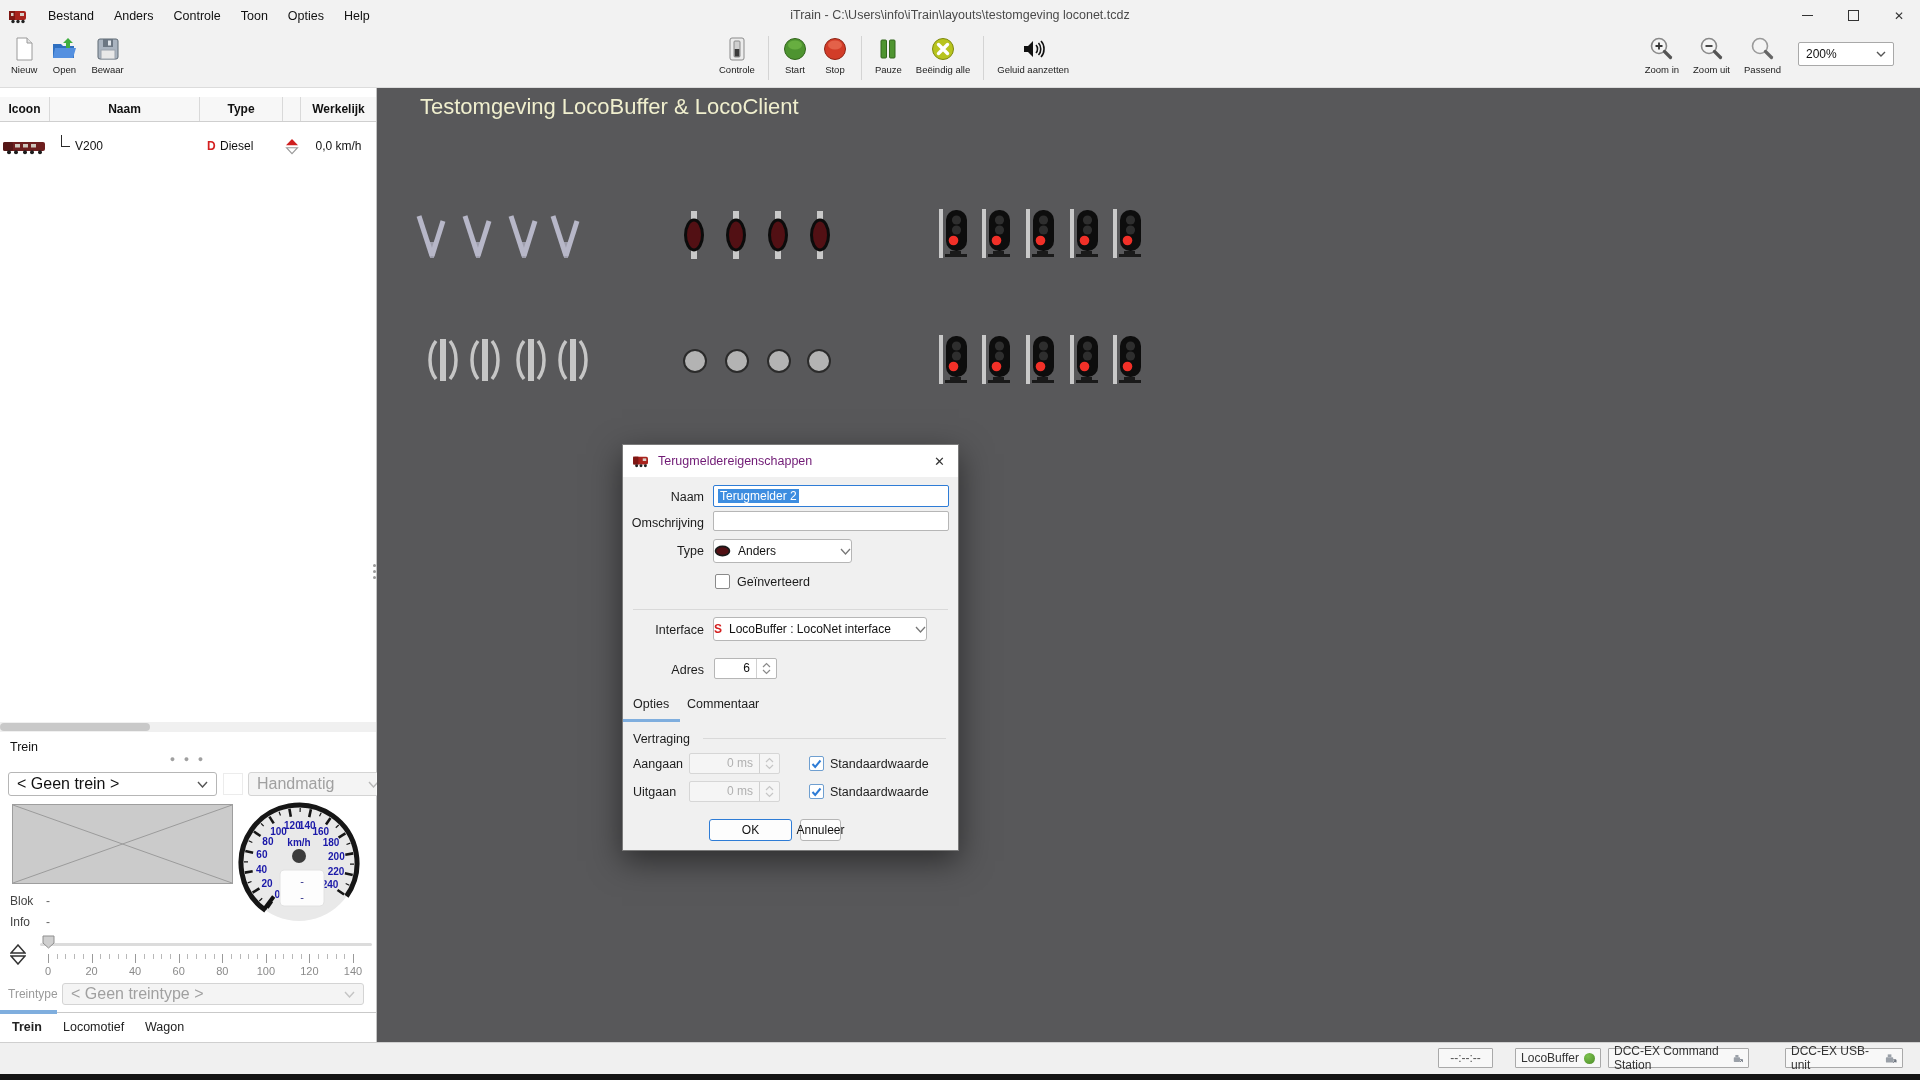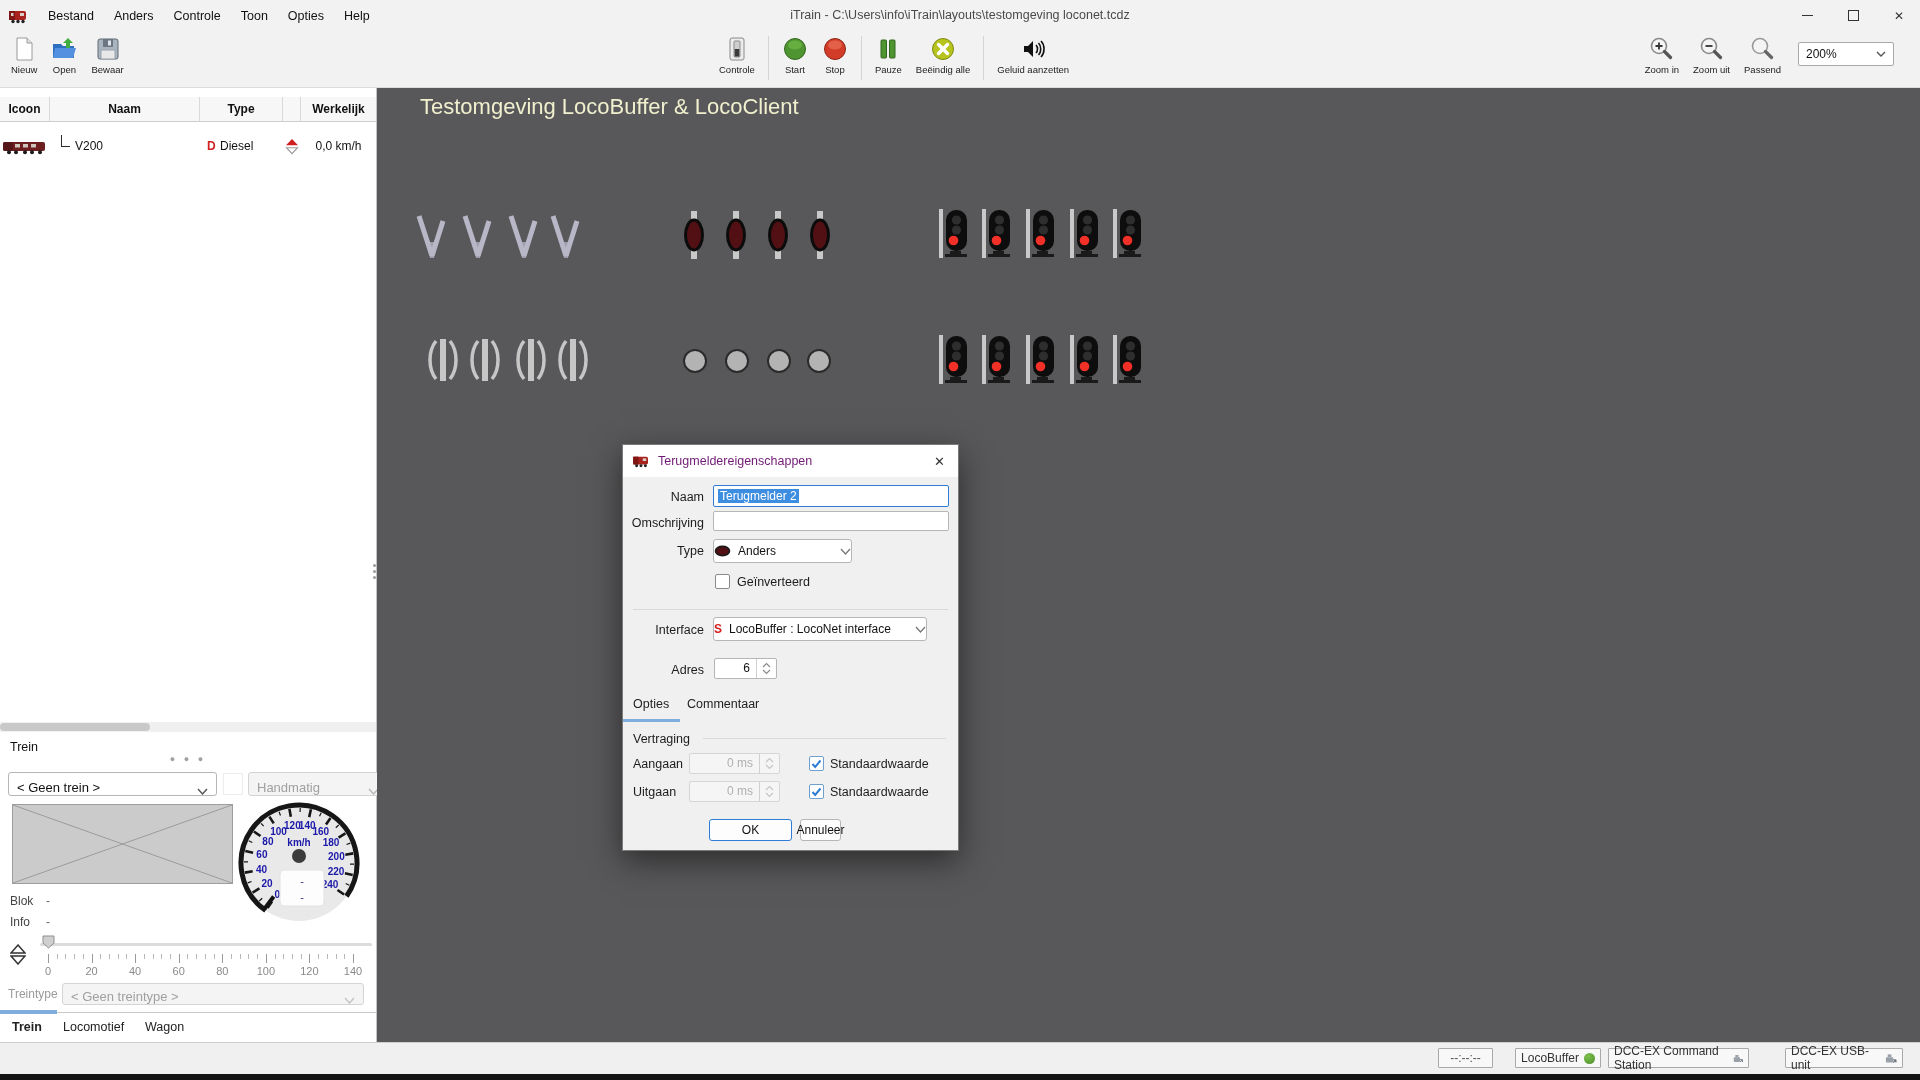--- a/index.html
+++ b/index.html
@@ -39,22 +39,22 @@
   .tree-circle{position:absolute;left:57px;top:7px;width:8px;height:8px;border:1.5px solid #2a2a2a;
                border-radius:50%;box-sizing:border-box;}
   .tree-vline{position:absolute;left:61px;top:16px;height:7px;border-left:1.5px solid #2a2a2a;}
   .tree-elbow{position:absolute;left:61px;top:0;width:9px;height:12px;border-left:1.5px solid #2a2a2a;
               border-bottom:1.5px solid #2a2a2a;box-sizing:border-box;}
   .hscroll{position:absolute;left:0;top:634px;width:376px;height:10px;background:#f0f0f0;}
   .hthumb{position:absolute;left:0;top:1px;width:150px;height:8px;background:#c9c9c9;border-radius:4px;}
   .ptitle{position:absolute;left:10px;top:652px;font-size:12.5px;color:#111;}
   .dots{position:absolute;left:0;top:666px;width:376px;text-align:center;color:#a0a0a0;
         font-size:9px;letter-spacing:3px;}
-  .select{position:absolute;display:flex;align-items:flex-end;background:#fff;border:1px solid #b6b6b6;
-          border-radius:3px;font-size:13px;color:#111;padding:0 8px;box-sizing:border-box;
+  .select{position:absolute;display:flex;align-items:center;background:#fff;border:1px solid #b6b6b6;
+          border-radius:3px;font-size:16px;color:#111;padding:0 8px;box-sizing:border-box;
           justify-content:space-between;}
   .select.disabled{background:#f4f4f4;border-color:#d4d4d4;color:#a0a0a0;}
   .whitebox{position:absolute;left:223px;top:685px;width:20px;height:22px;background:#fff;border:1px solid #ececec;box-sizing:border-box;}
   .imgph{position:absolute;left:12px;top:716px;width:221px;height:80px;background:#cbcbcb;
          border:1px solid #9e9e9e;box-sizing:border-box;}
   .kv{position:absolute;font-size:12px;color:#444;}
   .kv .v{color:#666;}
   .sliderlabels span{position:absolute;transform:translateX(-50%);font-size:11px;color:#8a8a8a;}
   .tabline{position:absolute;left:0;top:924px;width:376px;height:1px;background:#c9c9c9;}
   .tabind{position:absolute;left:0;top:922px;width:57px;height:4px;background:var(--tab_indicator,#7faede);}

